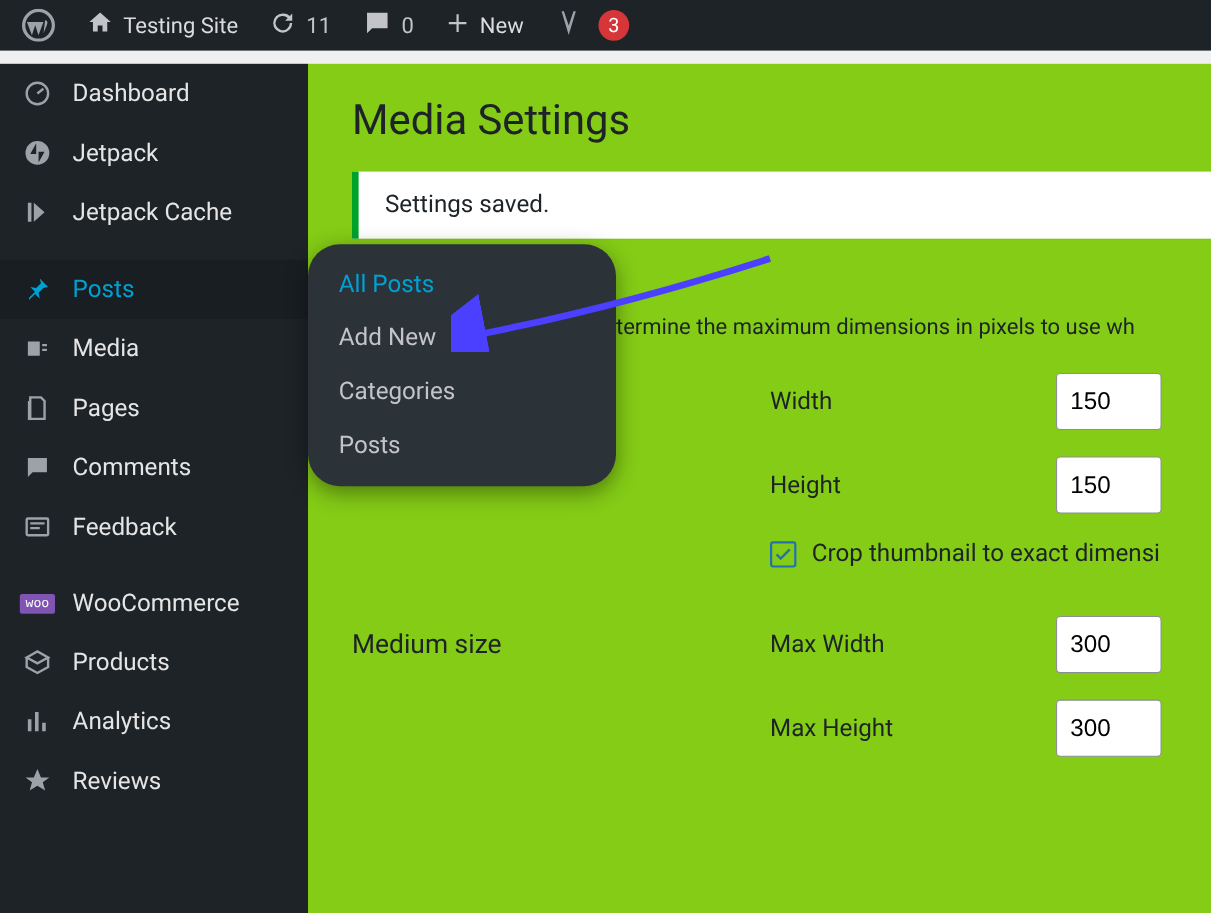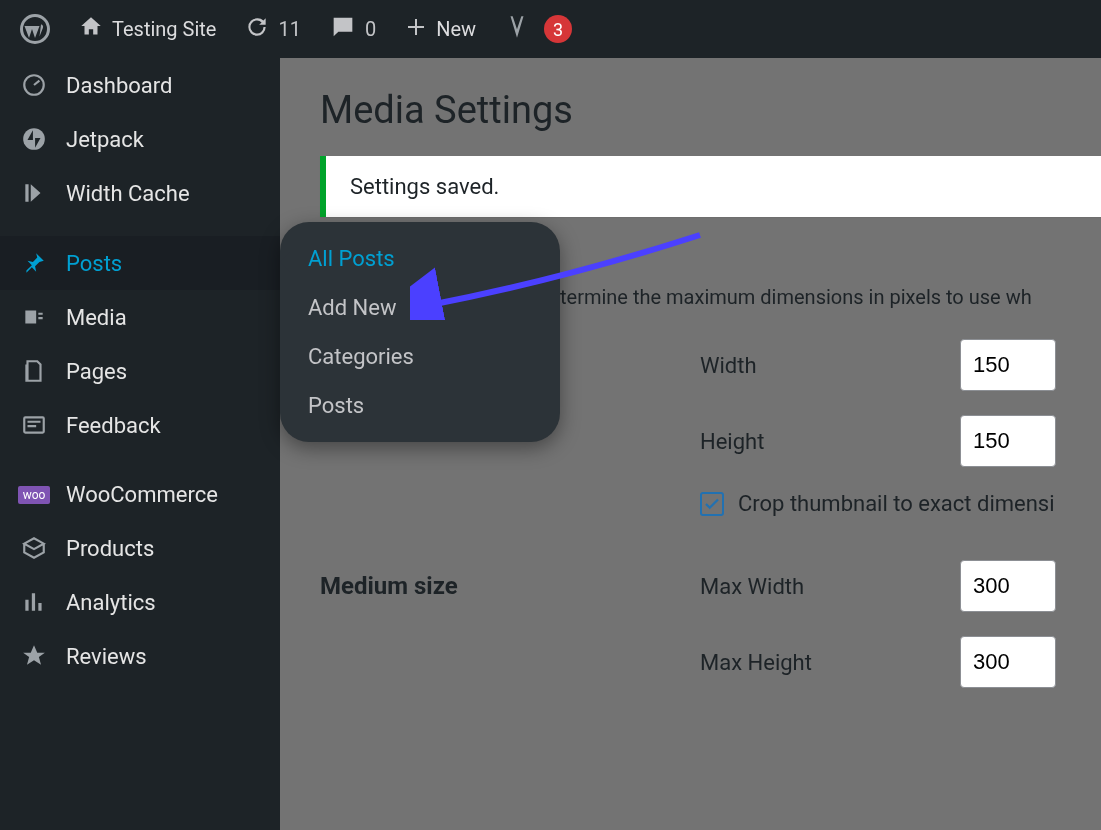--- a/index.html
+++ b/index.html
@@ -5,21 +5,21 @@
   * { box-sizing: border-box; margin: 0; padding: 0; }
   body {
     font-family: -apple-system, BlinkMacSystemFont, "Segoe UI", Roboto, sans-serif;
     background: #f0f0f1;
     width: 1101px;
     height: 830px;
     overflow: hidden;
   }
   
   .adminbar {
-    height: 58px;
+    height: 46px;
     background: #1d2327;
     display: flex;
     align-items: center;
     color: #c3c4c7;
     padding: 0 8px;
     gap: 4px;
   }
   .adminbar .ab-item {
     display: flex;
     align-items: center;
@@ -51,21 +51,21 @@
   .sidebar-item {
     display:flex;align-items:center;gap:18px;
     padding:14px 20px;cursor:pointer;font-size:22px;color:#e5e5e5;
   }
   .sidebar-item .mi { width:28px;display:flex;align-items:center;justify-content:center;}
   .sidebar-item .mi svg{width:26px;height:26px;fill:#9ca2a7;}
   .sidebar-item.active { background:#191e23;color:#00a0d2;}
   .sidebar-item.active .mi svg{fill:#00a0d2;}
   .sidebar-sep { height:16px; }
   .sidebar-item .woo-badge{
-    font-size:12px;background:#7f54b3;color:#fff;padding:2px 5px;border-radius:2px;
+    font-size:12px;background:#7f54b3;color:#fff;padding:2px 5px;border-radius:2px;font-family:Liberation Mono, monospace;
   }
 
   
   .submenu {
     position:absolute;left:280px;top:222px;width:280px;
     background:#2c3338;padding:12px 0;
     box-shadow:0 6px 20px rgba(0,0,0,.4);
     z-index:5;
     border-radius:29px;
   }
@@ -80,33 +80,33 @@
 
   
   .arrow {
     position:absolute;left:410px;top:230px;z-index:6;pointer-events:none;
   }
   .arrow svg{width:300px;height:90px;}
 
   
   .content {
     position:absolute;left:280px;top:58px;right:0;bottom:0;
-    background:#737373;padding:30px 0 0 40px;
+    background:#84cc16;padding:30px 0 0 40px;
   }
   h1.page-title{font-size:38px;font-weight:400;color:#1d2327;margin-bottom:24px;}
   .notice {
     background:#fff;border-left:6px solid #00a32a;
     padding:18px 24px;font-size:22px;color:#1d2327;margin-bottom:20px;
     box-shadow:0 1px 1px rgba(0,0,0,.04);
   }
   h2.section {font-size:26px;font-weight:600;color:#1d2327;margin-bottom:18px;}
   p.desc{font-size:20px;color:#1d2327;margin-bottom:30px;}
 
   .form-row{display:flex;align-items:center;margin-bottom:24px;}
-  .form-row .row-label{width:380px;font-size:24px;font-weight:700;color:#1d2327;}
+  .form-row .row-label{width:380px;font-size:24px;font-weight:400;color:#1d2327;}
   .field-label{width:260px;font-size:22px;color:#1d2327;}
   .num-input{
     width:96px;height:52px;font-size:22px;padding:6px 12px;
     border:1px solid #8c8f94;border-radius:4px;background:#fff;
   }
   .chk{width:24px;height:24px;border:2px solid #2271b1;border-radius:3px;display:inline-flex;align-items:center;justify-content:center;margin-right:14px;}
   .chk svg{width:18px;height:18px;stroke:#2271b1;stroke-width:3;fill:none;}
   .chk-label{font-size:22px;color:#1d2327;}
 </style>
 </head>
@@ -179,21 +179,21 @@
         </svg>
       </span>
     <span>Jetpack</span>
   </div>
   <div class="sidebar-item">
     <span class="mi">
         <svg viewBox="0 0 24 24">
           <path d="M4 4h3v16H4zM9 4l9 8-9 8z"></path>
         </svg>
       </span>
-    <span>Width Cache</span>
+    <span>Jetpack Cache</span>
   </div>
 
   <div class="sidebar-sep"></div>
 
   <div class="sidebar-item active">
     <span class="mi">
         <svg viewBox="0 0 24 24">
           <path d="M14 3l7 7-4 1-4 4 1 5-4-4-5 5 0-2 5-5-4-4 5 1 4-4z"></path>
         </svg>
       </span>
@@ -207,20 +207,28 @@
       </span>
     <span>Media</span>
   </div>
   <div class="sidebar-item">
     <span class="mi">
         <svg viewBox="0 0 24 24">
           <path d="M6 3h9l3 3v15H6zM5 6v15h11" fill="none" stroke="#9ca2a7" stroke-width="2"></path>
         </svg>
       </span>
     <span>Pages</span>
+  </div>
+  <div class="sidebar-item">
+    <span class="mi">
+        <svg viewBox="0 0 24 24">
+          <path d="M4 4h16v12H8l-4 4z"></path>
+        </svg>
+      </span>
+    <span>Comments</span>
   </div>
   <div class="sidebar-item">
     <span class="mi">
         <svg viewBox="0 0 24 24">
           <rect x="3" y="5" width="18" height="14" rx="1" fill="none" stroke="#9ca2a7" stroke-width="2"></rect>
           <path d="M6 9h12M6 13h8" stroke="#9ca2a7" stroke-width="2"></path>
         </svg>
       </span>
     <span>Feedback</span>
   </div>

